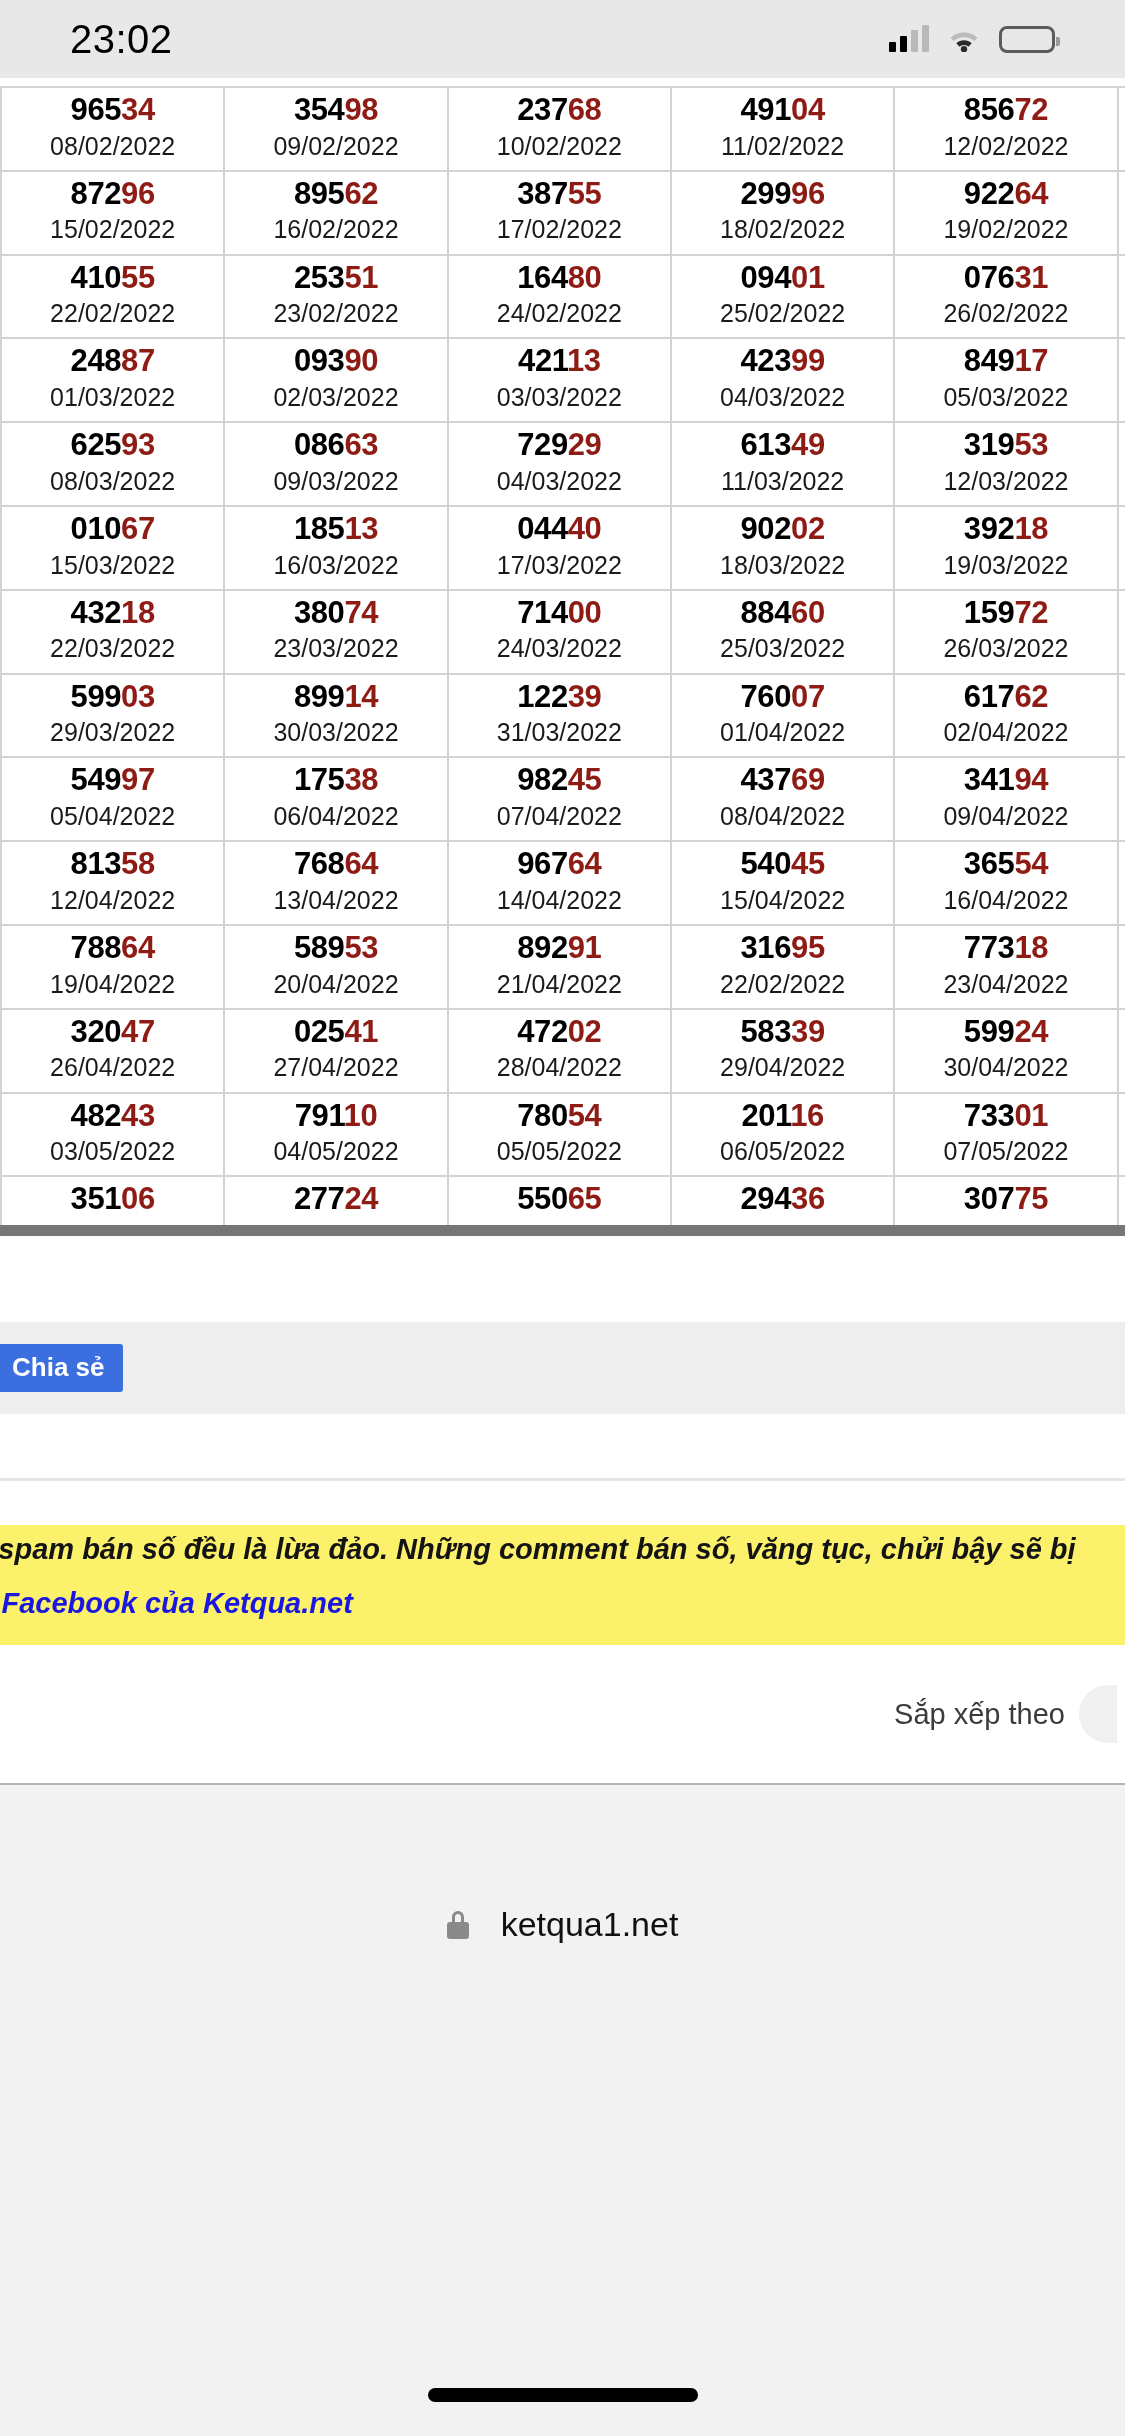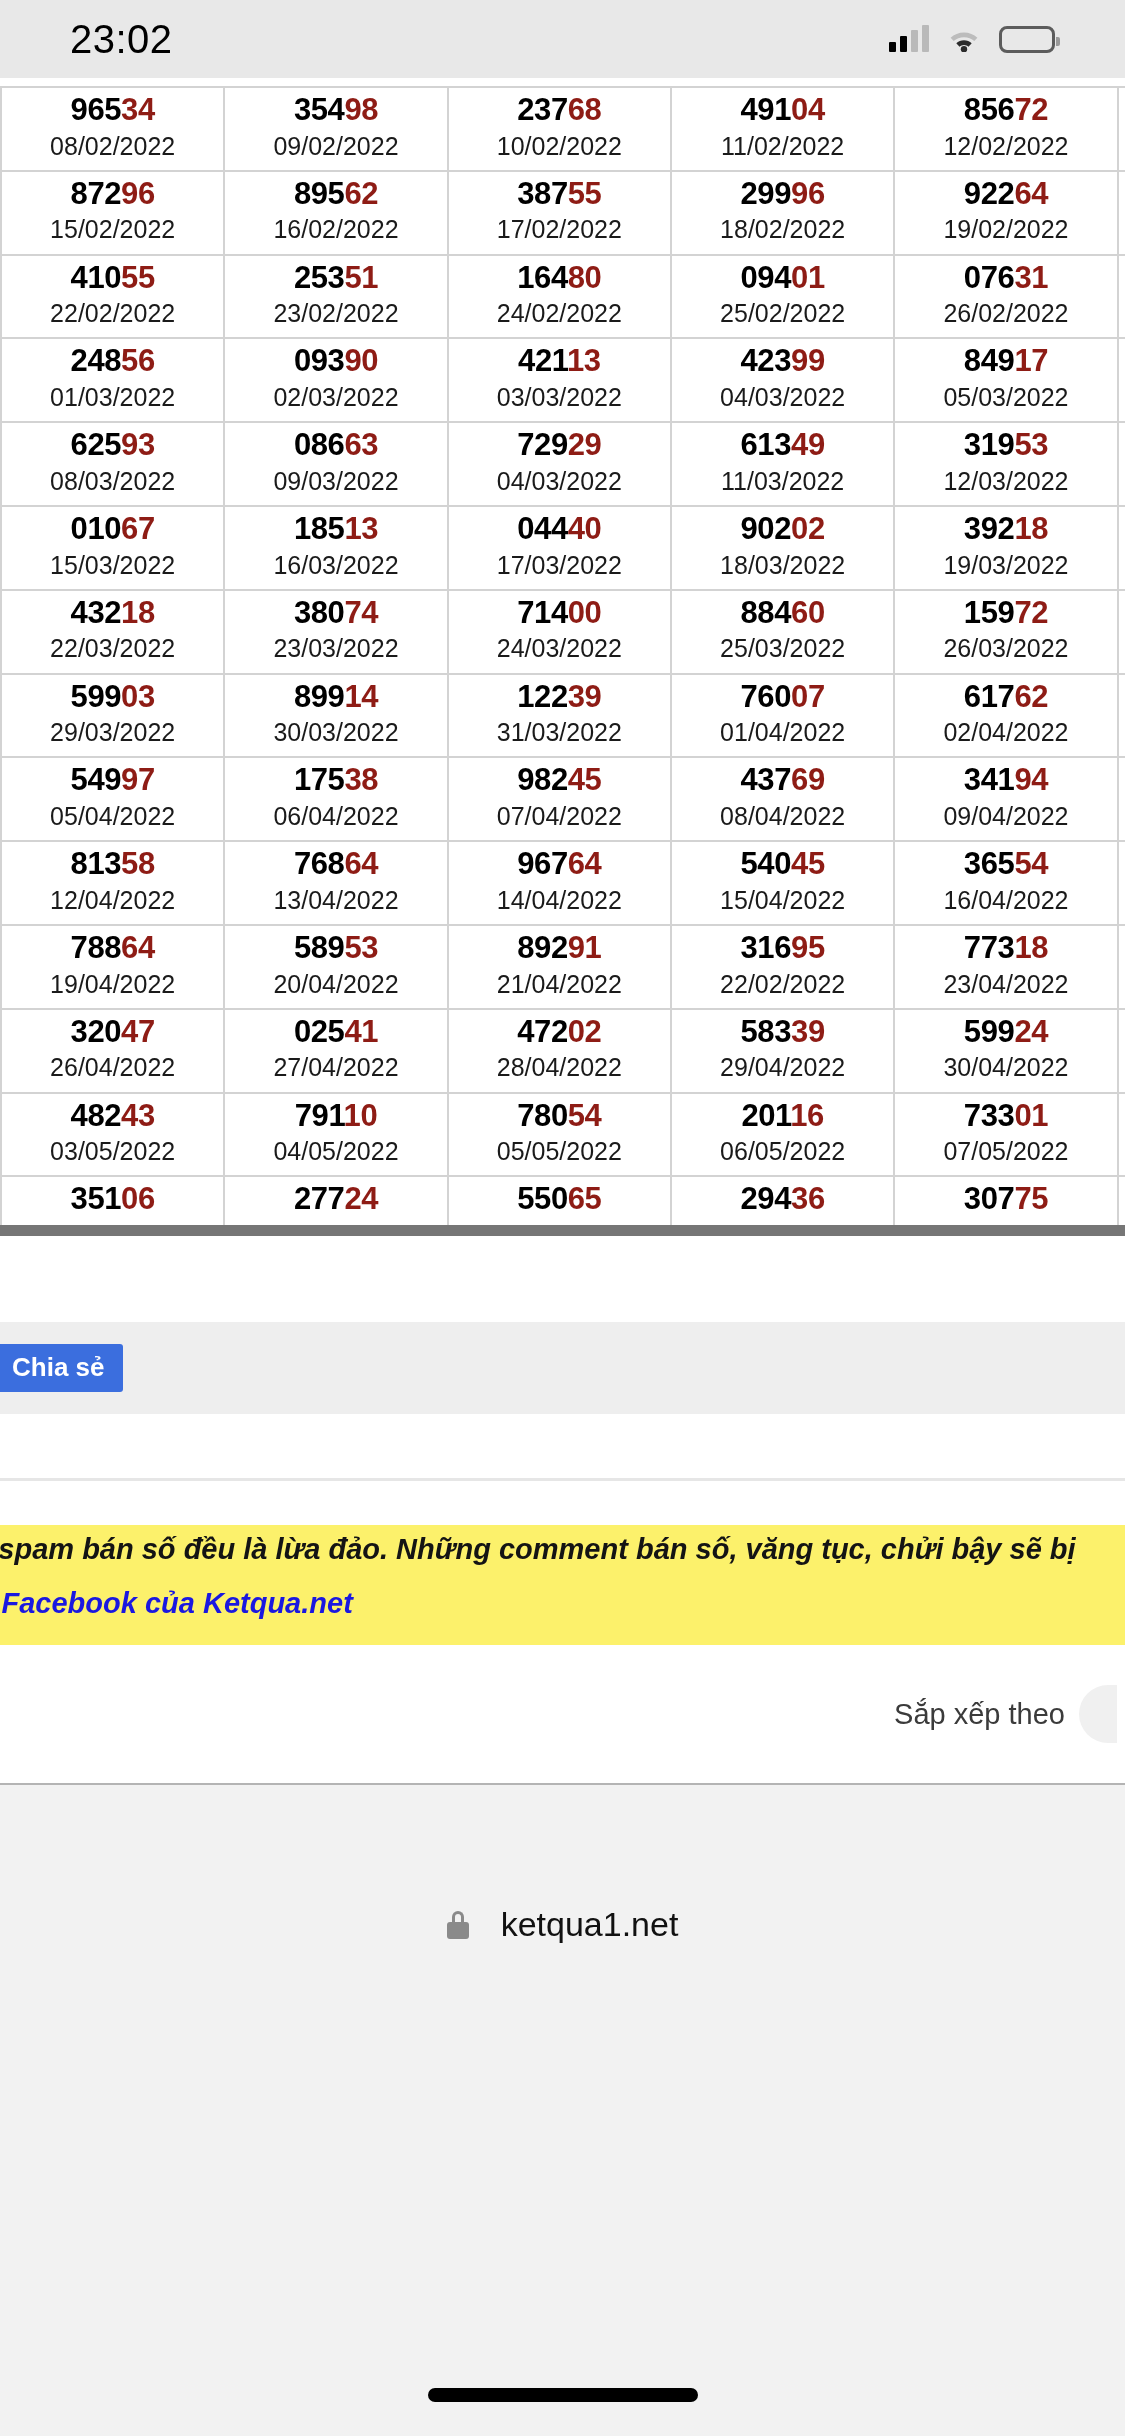--- a/index.html
+++ b/index.html
@@ -290,21 +290,21 @@
             <div class="num"><span>076</span><span class="tail">31</span></div>
             <div class="date">26/02/2022</div>
           </td>
           <td class="green empty">
             <div class="num"></div>
             <div class="date"></div>
           </td>
         </tr>
         <tr>
           <td>
-            <div class="num"><span>248</span><span class="tail">56</span></div>
+            <div class="num"><span>248</span><span class="tail">87</span></div>
             <div class="date">01/03/2022</div>
           </td>
           <td>
             <div class="num"><span>093</span><span class="tail">90</span></div>
             <div class="date">02/03/2022</div>
           </td>
           <td>
             <div class="num"><span>421</span><span class="tail">13</span></div>
             <div class="date">03/03/2022</div>
           </td>

